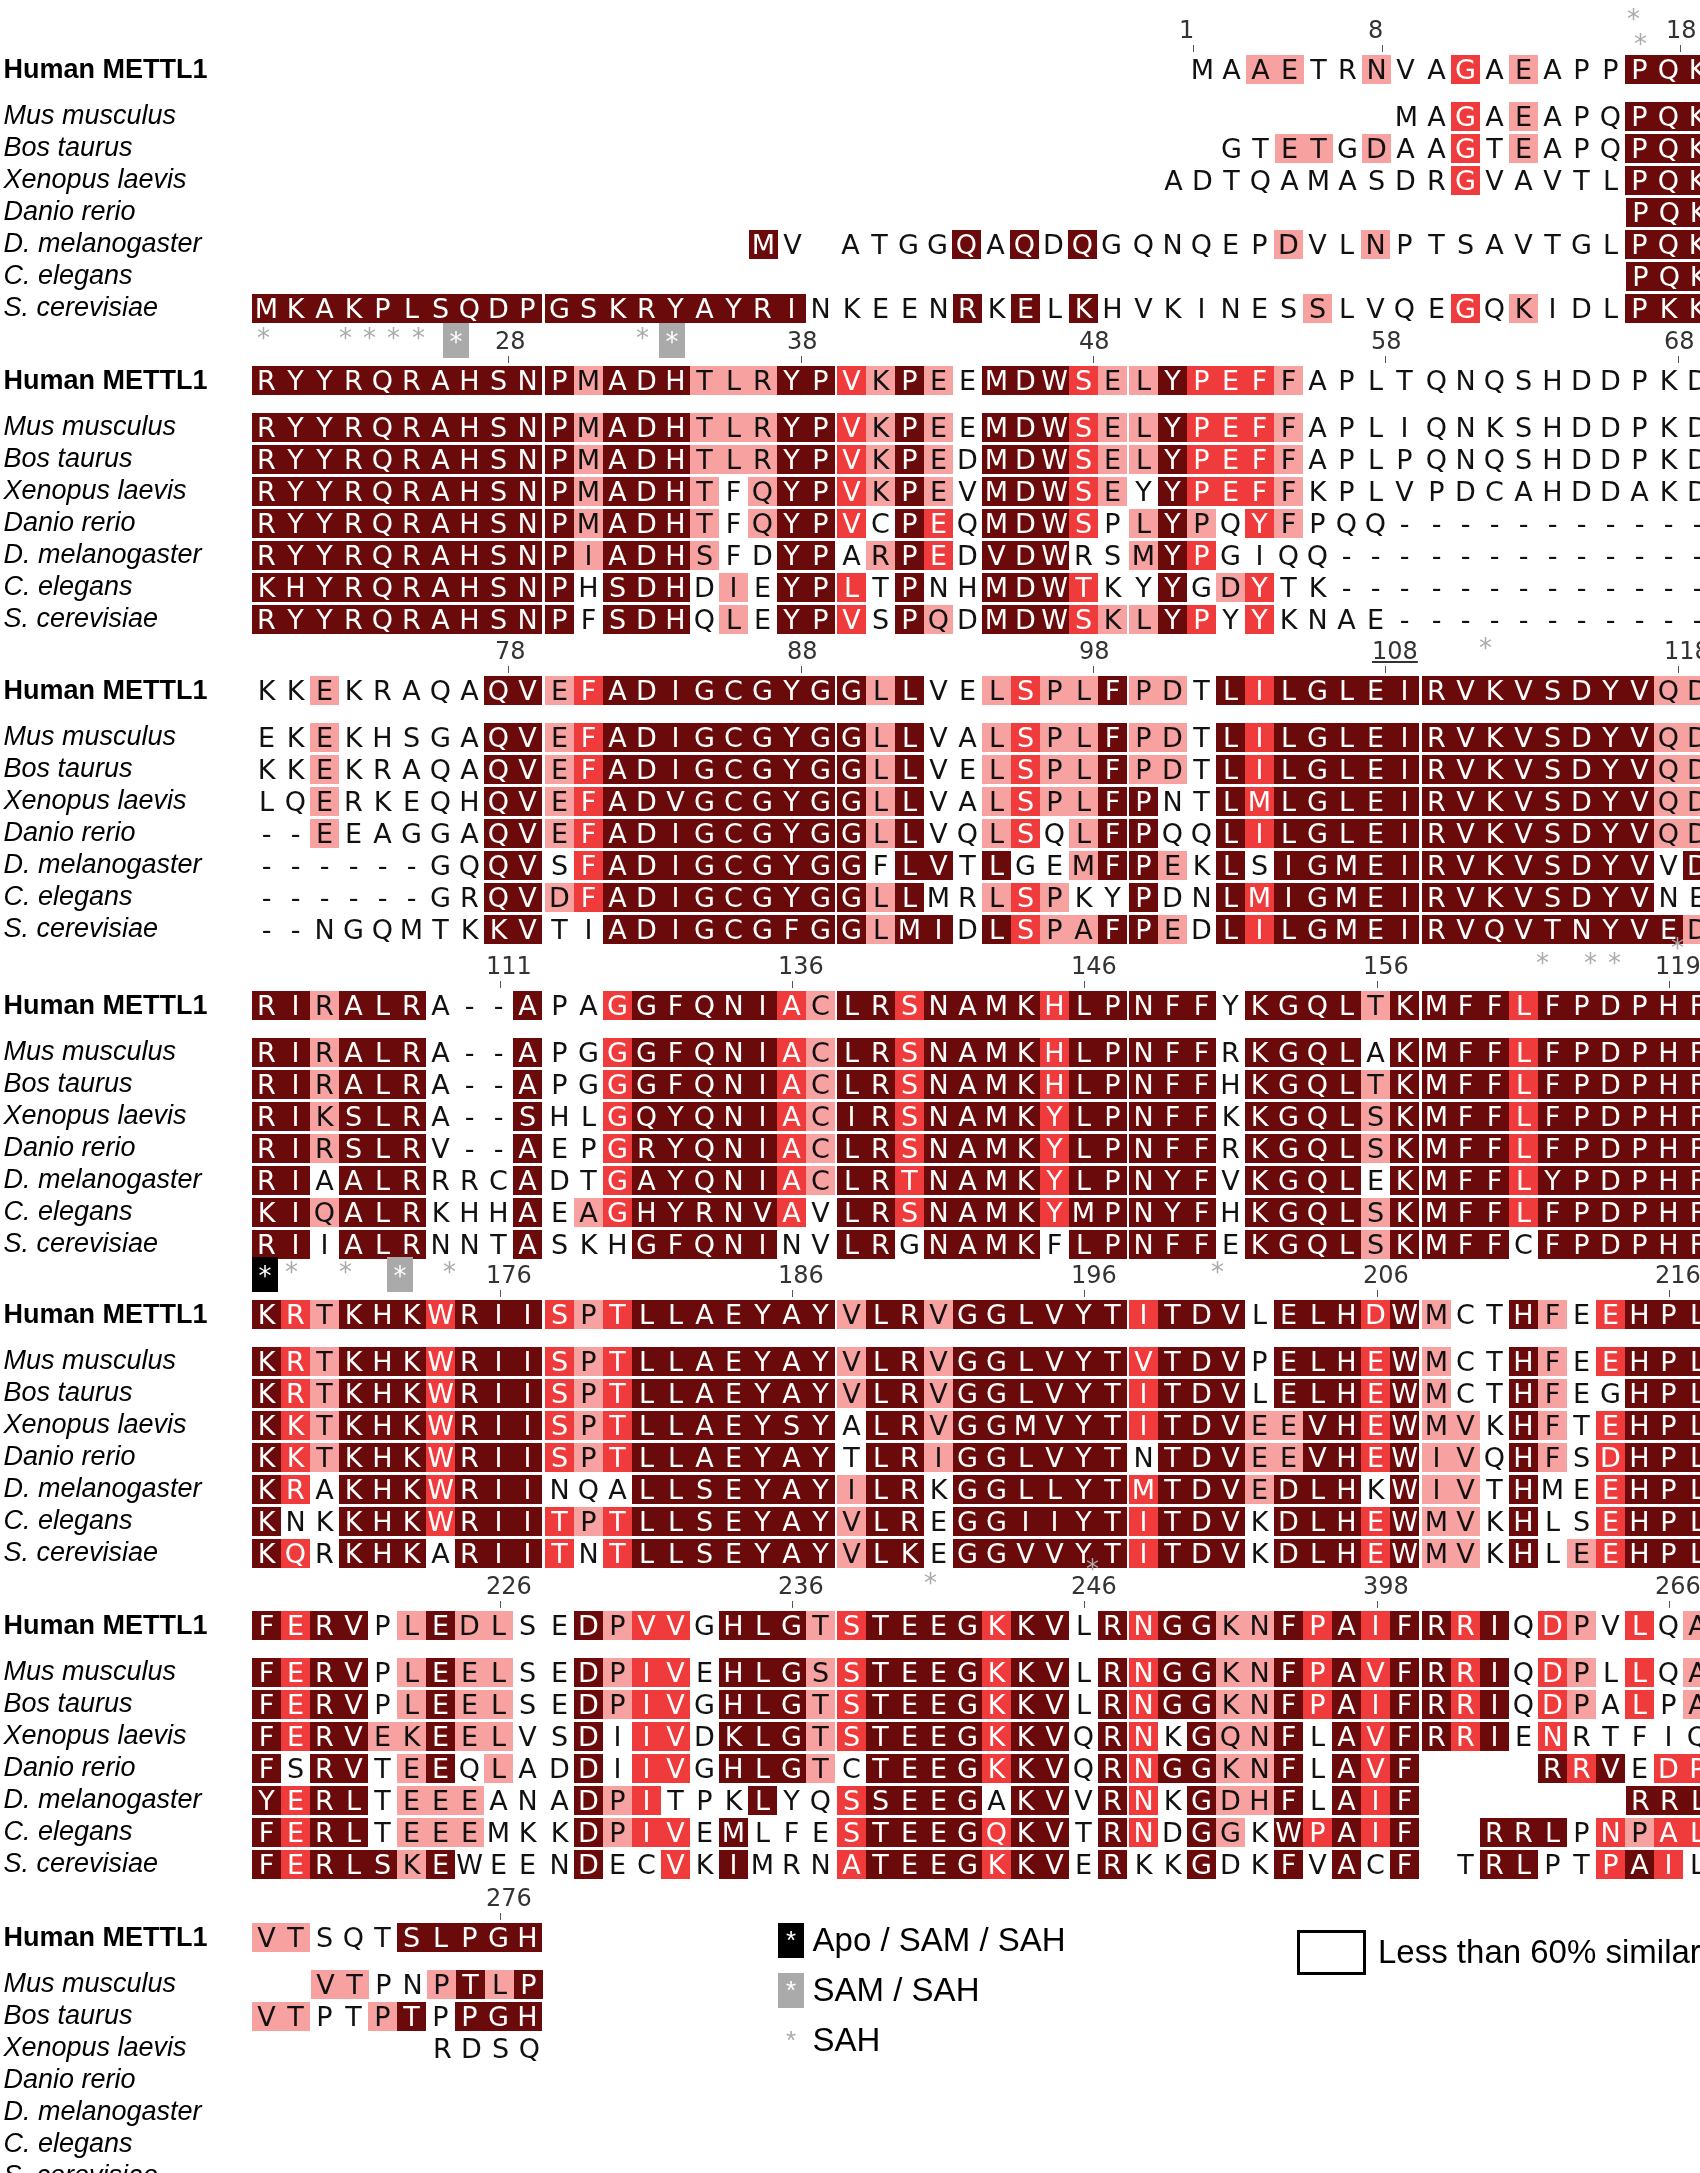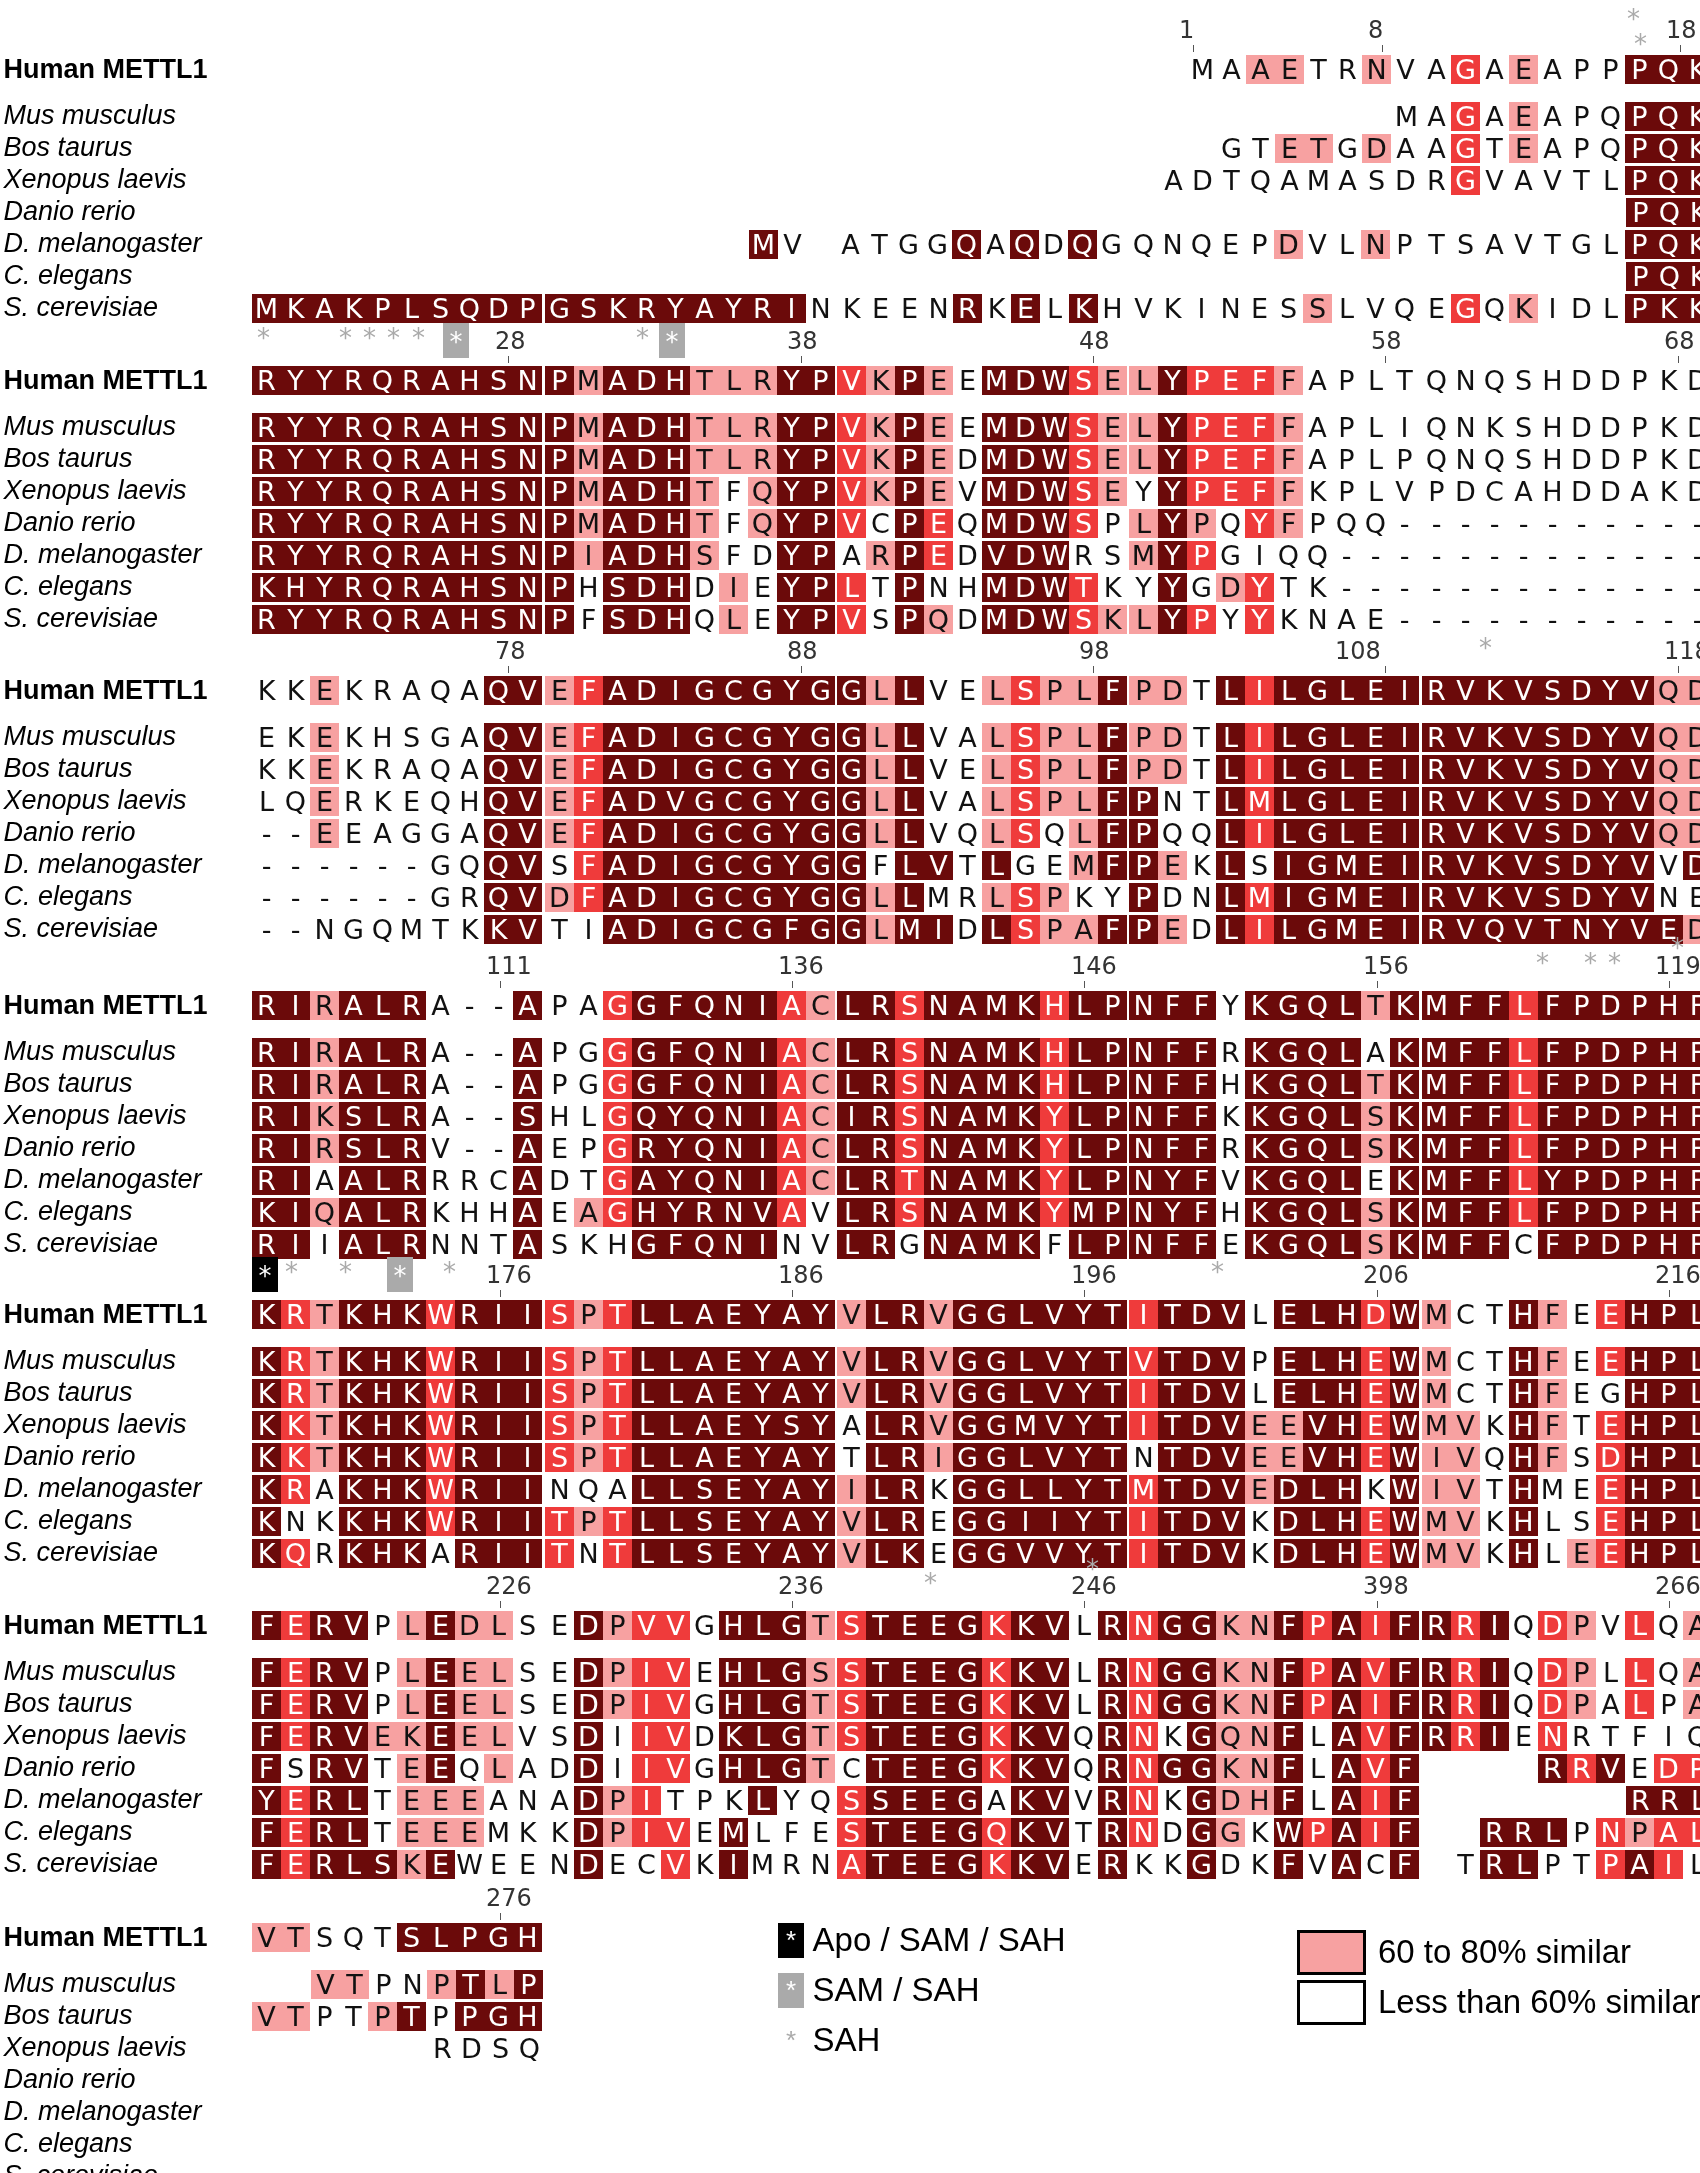--- a/index.html
+++ b/index.html
@@ -750,21 +750,21 @@
       <div class="label" style="top: 196px;">Danio rerio</div>
       <div class="label" style="top: 228px;">D. melanogaster</div>
       <div class="label" style="top: 260px;">C. elegans</div>
       <div class="label" style="top: 292px;">S. cerevisiae</div>
       <div class="num" style="top: 15.6px; left: 495px;">78</div>
       <div class="tick" style="top: 45px; left: 508px;"></div>
       <div class="num" style="top: 15.6px; left: 787px;">88</div>
       <div class="tick" style="top: 45px; left: 801px;"></div>
       <div class="num" style="top: 15.6px; left: 1079px;">98</div>
       <div class="tick" style="top: 45px; left: 1093px;"></div>
-      <div class="num" style="top: 15.6px; left: 1335px;">108</div>
+      <div class="num" style="top: 15.6px; left: 1372px; text-decoration: underline;">108</div>
       <div class="tick" style="top: 45px; left: 1385px;"></div>
       <div class="num" style="top: 15.6px; left: 1664px;">118</div>
       <div class="tick" style="top: 45px; left: 1678px;"></div>
       <div class="star" style="left: 1479px; top: 12px;">*</div>
       <div class="seg" style="left: 252px; top: 55px;">
         <span class="r">K</span>
         <span class="r">K</span>
         <span class="r c1">E</span>
         <span class="r">K</span>
         <span class="r">R</span>
@@ -2802,22 +2802,18 @@
         <span class="mk" style="background: rgb(170, 170, 170); color: rgb(255, 255, 255);">*</span>
         <span>SAM / SAH</span>
       </div>
       <div class="lg-row">
         <span class="mk" style="color: rgb(170, 170, 170);">*</span>
         <span>SAH</span>
       </div>
     </div>
     <div class="legend" style="left: 1297px; top: 1927px;">
       <div class="lg-row">
-        <span class="sw" style="background: rgb(247, 161, 161);"></span>
-        <span>60 to 80% similar</span>
-      </div>
-      <div class="lg-row">
         <span class="sw" style="background: rgb(255, 255, 255);"></span>
         <span>Less than 60% similar</span>
       </div>
     </div>
   </div>
 
 
 </body></html>

